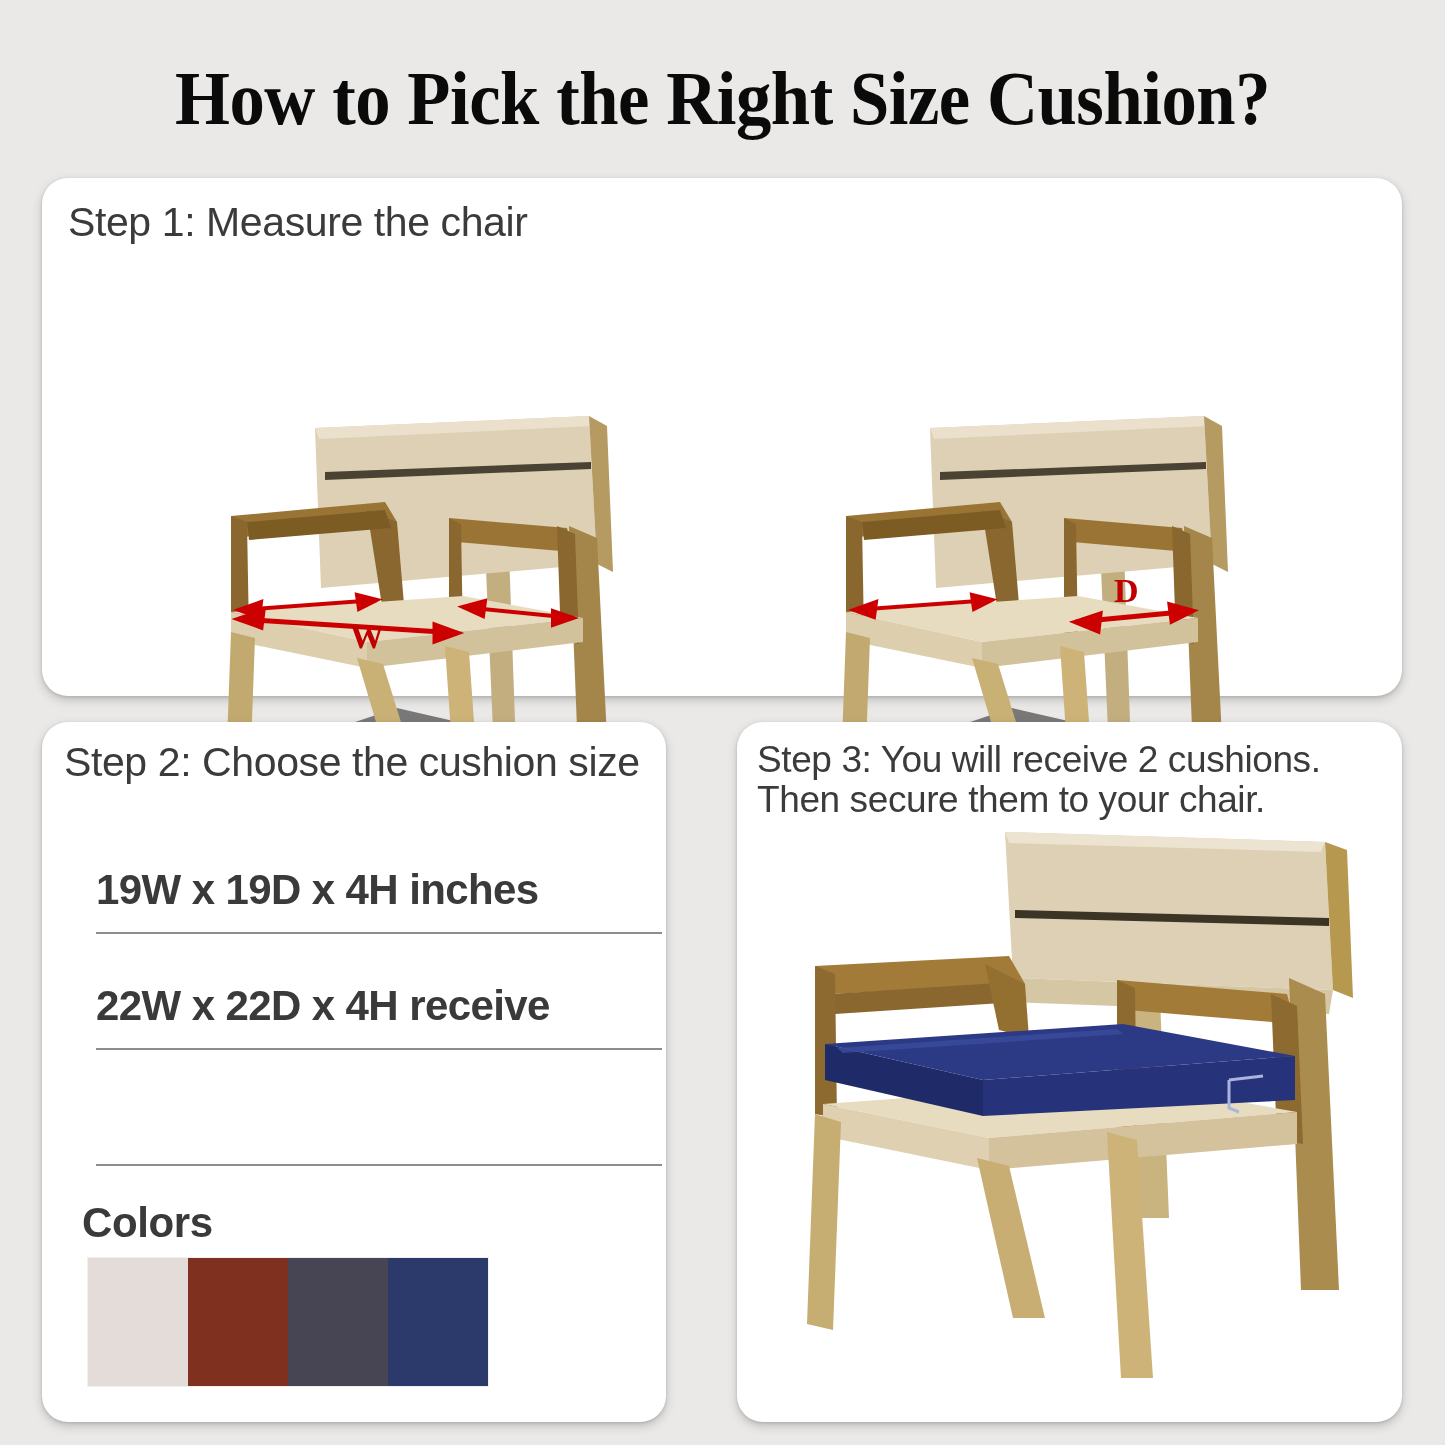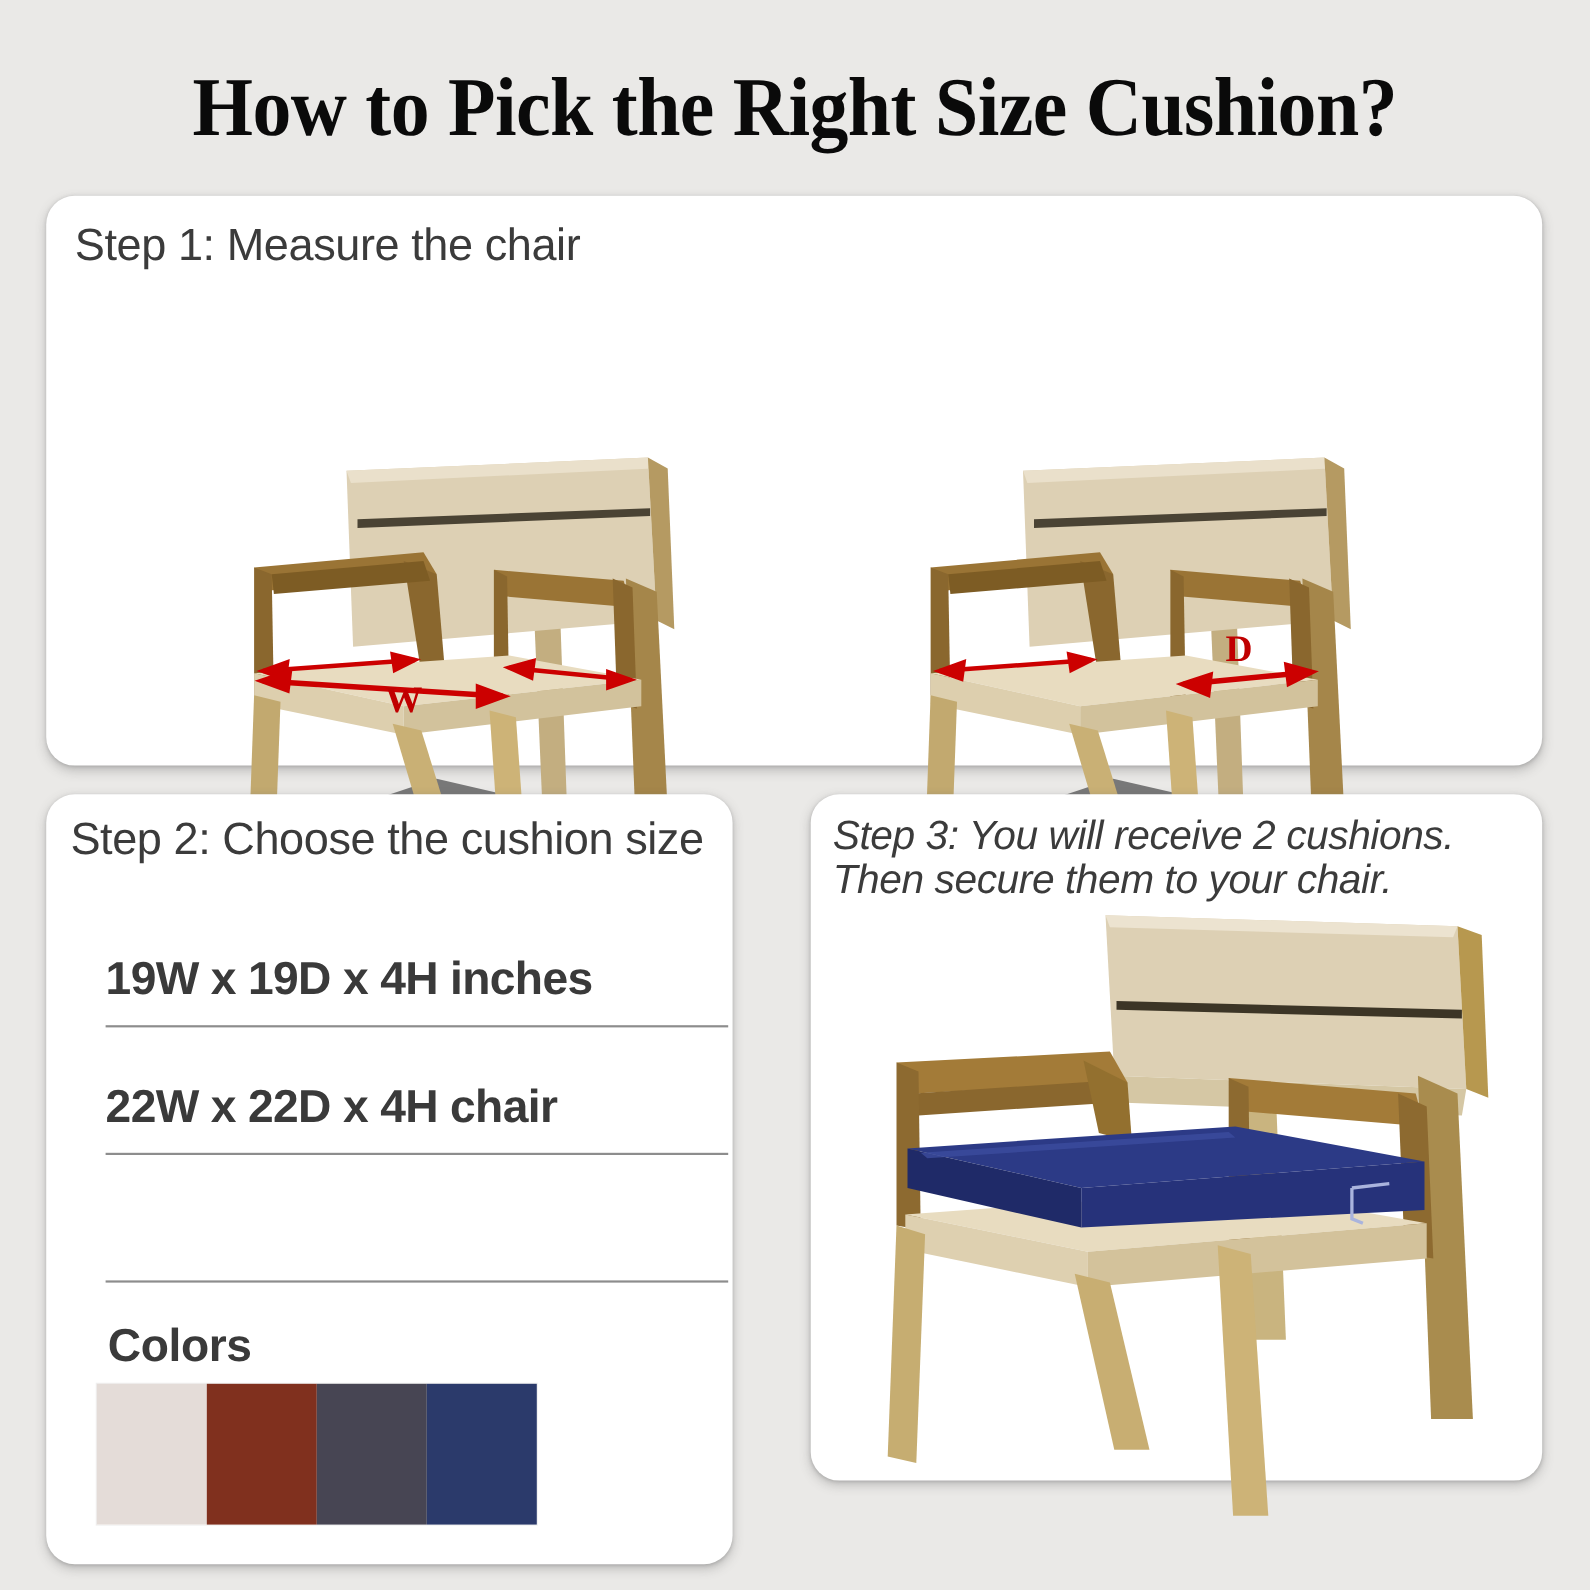--- a/index.html
+++ b/index.html
@@ -41,21 +41,21 @@
   
   .panel {
     position: absolute;
     background: #ffffff;
     border-radius: 26px;
     box-shadow: 0 4px 10px rgba(90,90,90,0.30),
                 0 1px 3px rgba(120,120,120,0.28);
   }
   #panel-step1 { left: 42px;  top: 178px;  width: 1360px; height: 518px; }
   #panel-step2 { left: 42px;  top: 722px;  width: 624px;  height: 700px; }
-  #panel-step3 { left: 737px; top: 722px;  width: 665px;  height: 624px; font-style: italic; }
+  #panel-step3 { left: 737px; top: 722px;  width: 665px;  height: 700px; }
 
   .step-heading {
     position: absolute;
     font-size: 41px;
     font-weight: 400;
     color: #3b3b3b;
     line-height: 1.08;
     letter-spacing: -0.4px;
     white-space: pre-line;
   }
@@ -89,21 +89,21 @@
     position: absolute;
     left: 0;
     top: 66px;
     width: 566px;
     height: 2px;
     background: #8d8d8d;
   }
 
   .colors-label {
     position: absolute;
-    left: 98px;
+    left: 82px;
     top: 1199px;
     font-size: 42px;
     font-weight: 700;
     color: #3a3a3a;
     letter-spacing: -0.4px;
     text-align: right;
   }
   .swatch-strip {
     position: absolute;
     left: 88px;
@@ -236,21 +236,21 @@
 
   <div class="panel" id="panel-step2">
     <div class="step-heading" id="h-step2">Step 2: Choose the cushion size</div>
 
     <div class="size-list">
       <div class="size-row">
         <span class="size-text">19W x 19D x 4H inches</span>
         <span class="size-rule"></span>
       </div>
       <div class="size-row">
-        <span class="size-text">22W x 22D x 4H chair</span>
+        <span class="size-text">22W x 22D x 4H receive</span>
         <span class="size-rule"></span>
       </div>
       <div class="size-row">
         <span class="size-rule"></span>
       </div>
     </div>
   </div>
 
   <div class="colors-label">Colors</div>
   <div class="swatch-strip">

